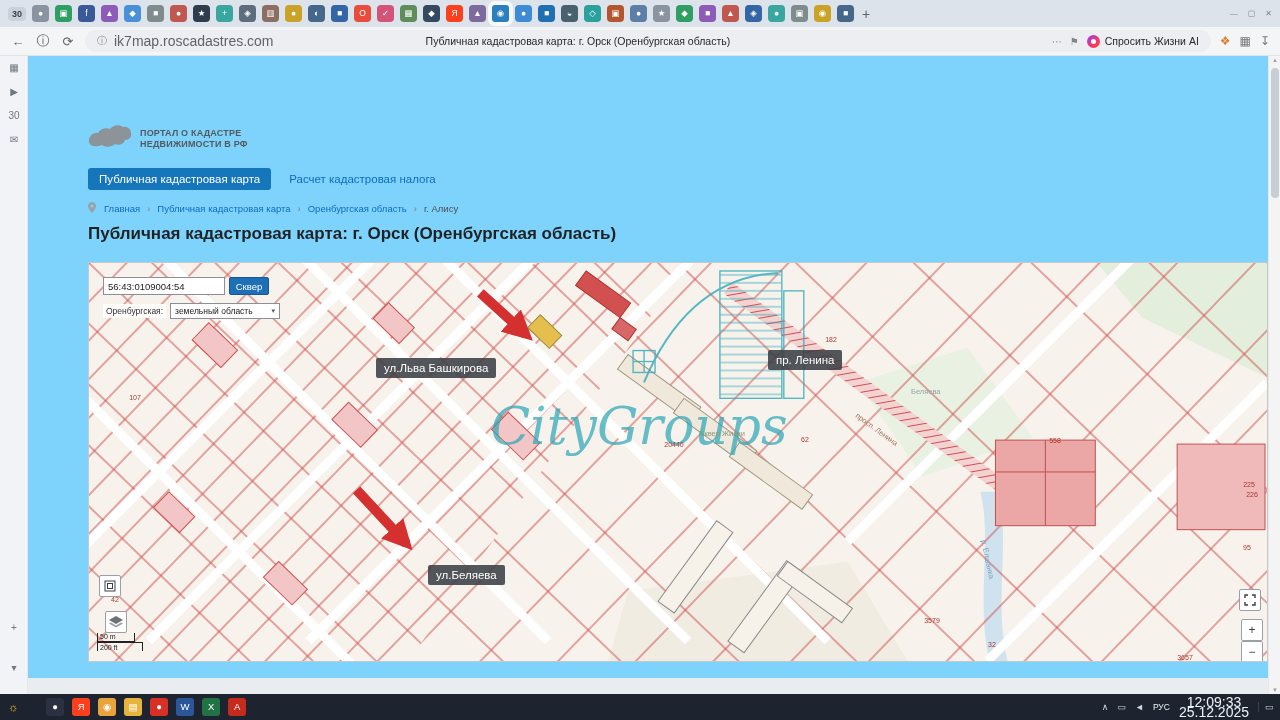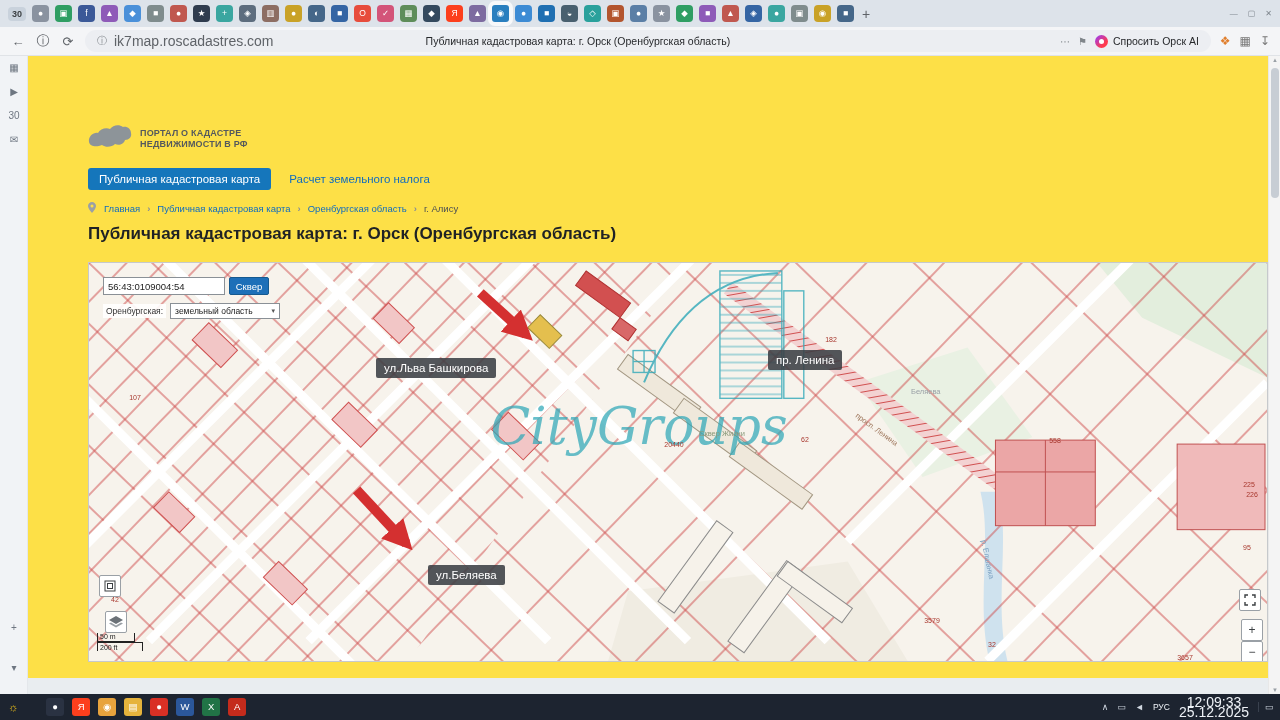--- a/index.html
+++ b/index.html
@@ -32,21 +32,21 @@
   .ext-ic{font-size:12px;flex:0 0 auto}
 
   .side-strip{position:absolute;left:0;top:56px;width:28px;height:638px;background:#f1f3f6;border-right:1px solid #e4e7eb}
   .side-ic{position:absolute;left:0;width:28px;text-align:center;color:#6e7681;font-size:10px}
 
   .scrollbar{position:absolute;left:1268px;top:56px;width:12px;height:638px;background:#f4f4f4;border-left:1px solid #e8e8e8}
   .sb-arrow{position:absolute;left:0;width:12px;text-align:center;font-size:6px;color:#9aa0a6}
   .sb-thumb{position:absolute;left:2px;top:12px;width:8px;height:130px;background:#c7cdd4;border-radius:4px}
 
   
-  .page{position:absolute;left:28px;top:56px;width:1240px;height:638px;background:#fde047}
+  .page{position:absolute;left:28px;top:56px;width:1240px;height:638px;background:#7dd3fc}
   .logo-svg{position:absolute;left:58px;top:64px}
   .logo-text{position:absolute;left:112px;top:72px;font-size:9px;font-weight:bold;color:#55595d;line-height:11px;letter-spacing:.2px}
   .ptabs{position:absolute;left:60px;top:112px;display:flex;align-items:center;gap:18px}
   .ptab-active{background:#1576bb;color:#fff;font-size:11.5px;padding:5px 11px;border-radius:3px}
   .ptab-link{color:#0f6cc0;font-size:11.5px;text-decoration:none}
   .breadcrumb{position:absolute;left:60px;top:146px;display:flex;align-items:center;font-size:9.5px}
   .bc-pin{margin-right:8px;display:inline-block}
   .crumb{color:#0f6cc0;cursor:pointer}
   .crumb+.crumb::before{content:"›";color:#8a8f94;margin:0 7px;font-weight:bold}
   .crumb:last-child{color:#4a4e52}
@@ -221,21 +221,21 @@
     <span class="tool-ic">⟳</span>
     <div class="omnibox">
       <span class="omni-site-ic">ⓘ</span>
       <span class="omni-url">ik7map.roscadastres.com</span>
       <span class="omni-title">Публичная кадастровая карта: г. Орск (Оренбургская область)</span>
       <span class="omni-right">
         <span class="omni-more">⋯</span>
         <span class="omni-flag">⚑</span>
         <span class="alice">
           <span class="alice-ic"></span>
-          <span>Спросить Орск AI</span>
+          <span>Спросить Жизни AI</span>
         </span>
       </span>
     </div>
     <span class="ext-ic" style="color:#e07f2e">❖</span>
     <span class="ext-ic" style="color:#777">▦</span>
     <span class="ext-ic" style="color:#777">↧</span>
   </div>
 
   <div class="side-strip">
       <span class="side-ic" style="top: 6px;">▦</span>
@@ -257,21 +257,21 @@
     <svg class="logo-svg" width="48" height="34" viewBox="0 0 48 34">
       <path d="M3 22 C2 16 8 12 12 13 C14 9 20 7 24 9 C27 5 33 4 37 7 C41 6 45 9 45 13 C46 17 43 20 39 20 C38 24 33 26 29 24 C26 27 20 28 16 25 C11 27 4 27 3 22 Z" fill="#8d9499"></path>
     </svg>
     <div class="logo-text">
       <div>ПОРТАЛ О КАДАСТРЕ</div>
       <div>НЕДВИЖИМОСТИ В РФ</div>
     </div>
 
     <div class="ptabs">
       <span class="ptab-active">Публичная кадастровая карта</span>
-      <span class="ptab-link">Расчет земельного налога</span>
+      <span class="ptab-link">Расчет кадастровая налога</span>
     </div>
 
     <div class="breadcrumb">
       <span class="bc-pin">
         <svg width="8" height="11" viewBox="0 0 8 11">
             <path d="M4 0 C1.8 0 0 1.8 0 4 C0 6.8 4 11 4 11 C4 11 8 6.8 8 4 C8 1.8 6.2 0 4 0 Z M4 5.4 A1.5 1.5 0 1 1 4 2.4 A1.5 1.5 0 0 1 4 5.4 Z" fill="#9aa0a6"></path>
           </svg>
       </span>
       <span style="display:flex;align-items:center">
           <span class="crumb">Главная</span>

